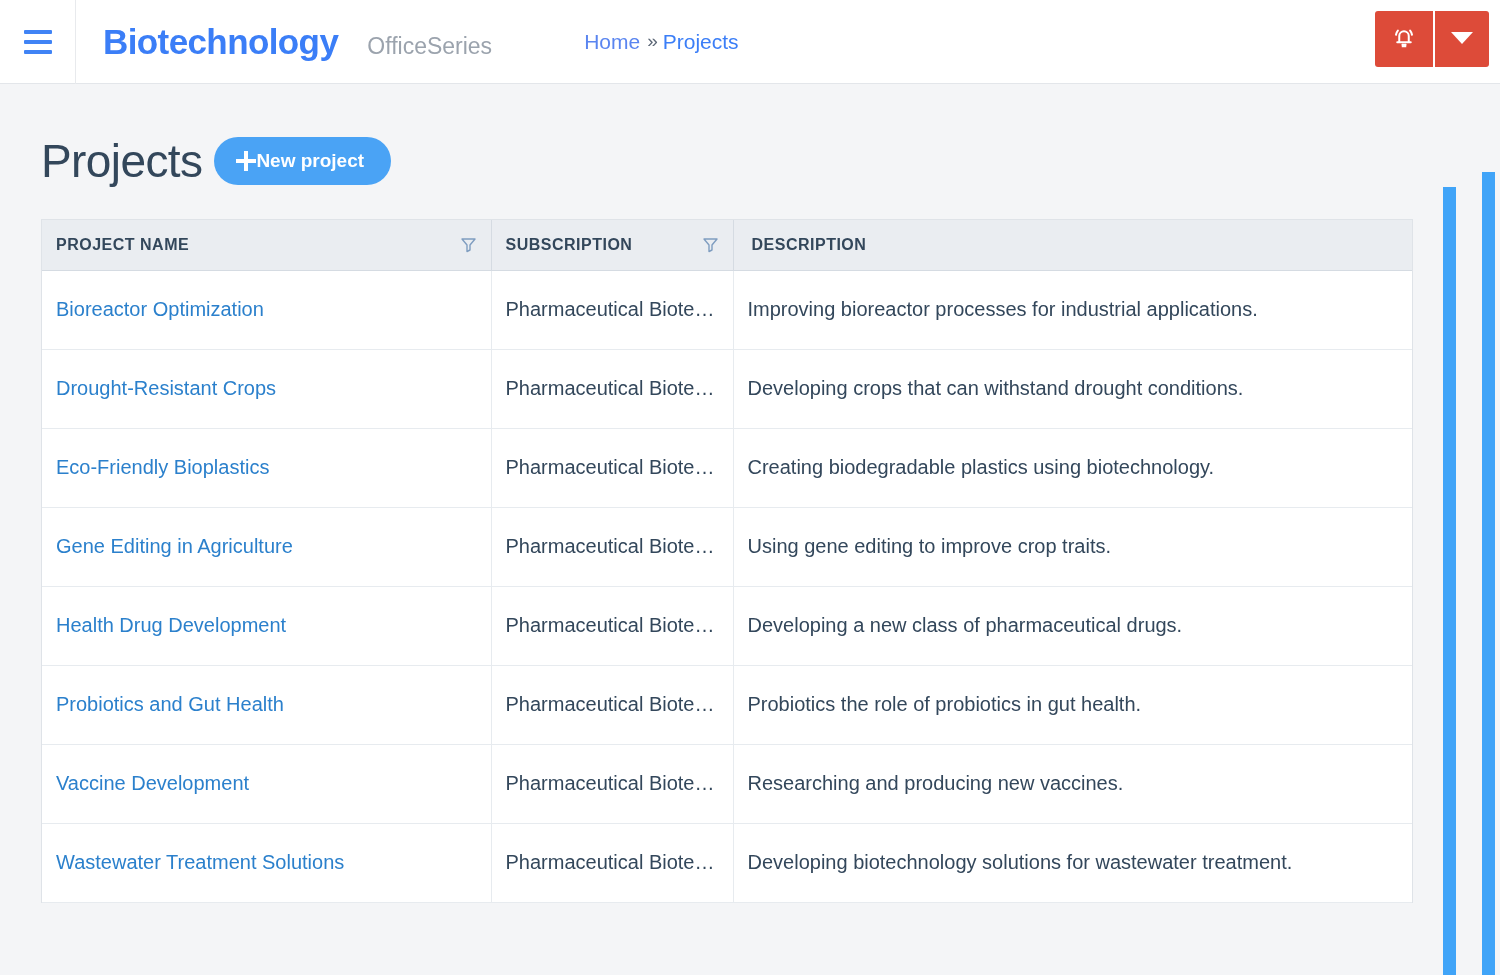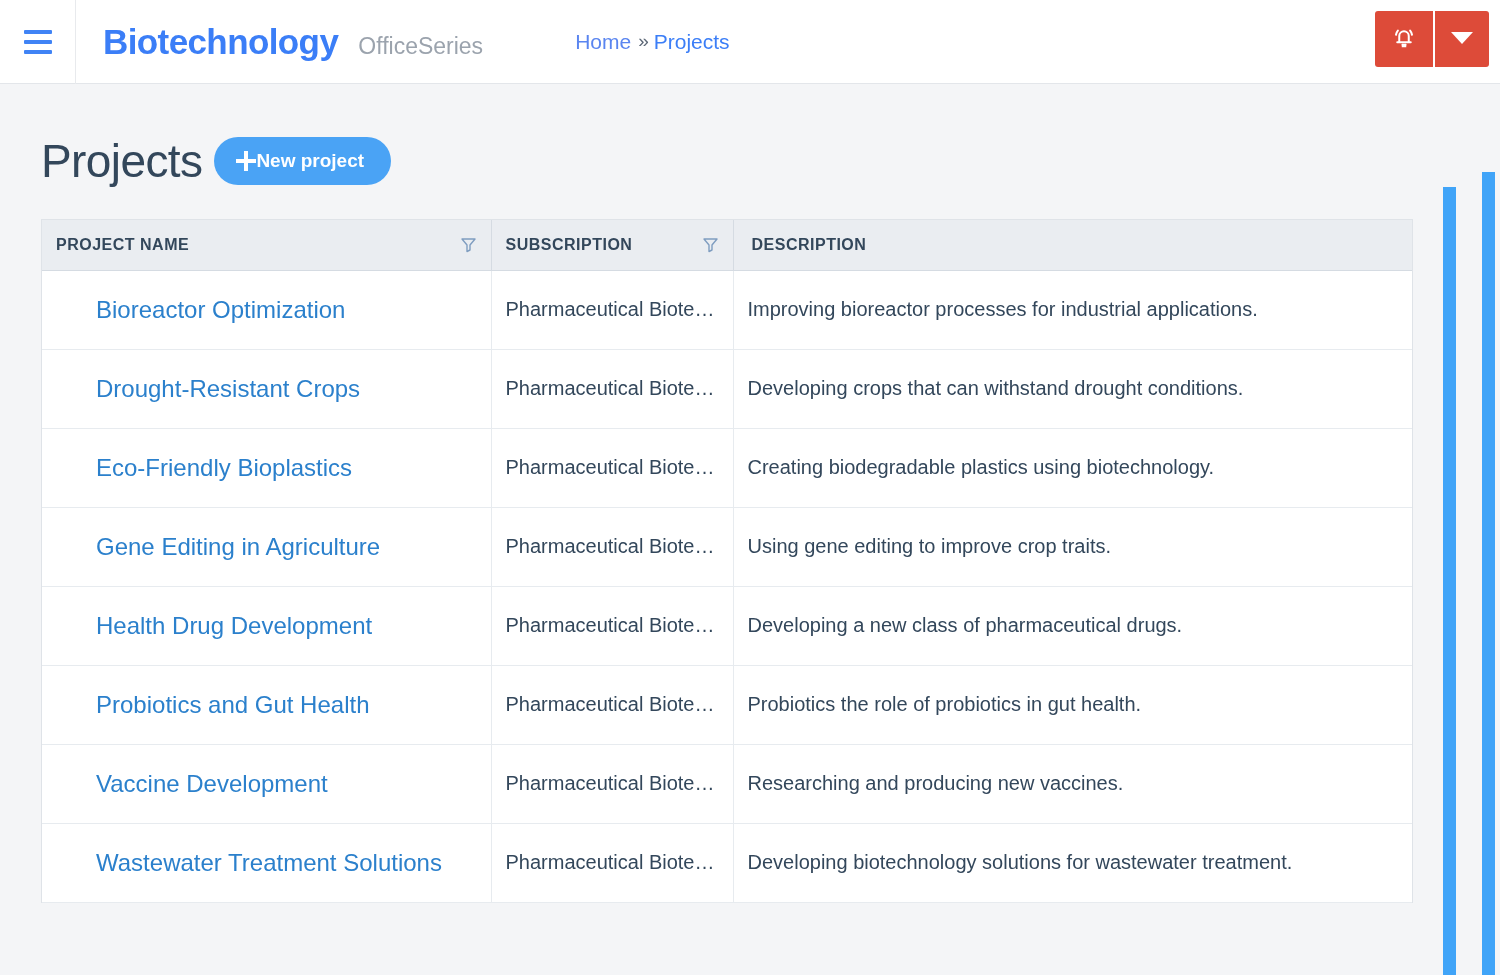--- a/index.html
+++ b/index.html
@@ -53,21 +53,21 @@
   .brand-title {
     font-size: 35px;
     font-weight: bold;
     color: #3b7ef7;
     letter-spacing: -0.6px;
     line-height: 1;
   }
   .brand-sub {
     font-size: 23px;
     color: #9ba3ad;
-    margin-left: 20px;
+    margin-left: 29px;
     line-height: 1;
   }
 
   .breadcrumb {
     display: flex;
     align-items: flex-start;
     margin-left: 92px;
     font-size: 21px;
     line-height: 1;
   }
@@ -205,22 +205,21 @@
     vertical-align: middle;
     overflow: hidden;
     white-space: nowrap;
     text-overflow: ellipsis;
   }
   table.projects tbody td:last-child { border-right: none; }
   .proj-link {
     color: #2b80cc;
     text-decoration: none;
     cursor: pointer;
-    font-size: 24px;
-    margin-left: 40px;
+    font-size: 20px;
   }
   .sub-cell {
     color: #3e4e60;
   }
 
   .col-name  { width: 449px; }
   .col-sub   { width: 242px; }
   .col-desc  { width: auto; }
 
   

